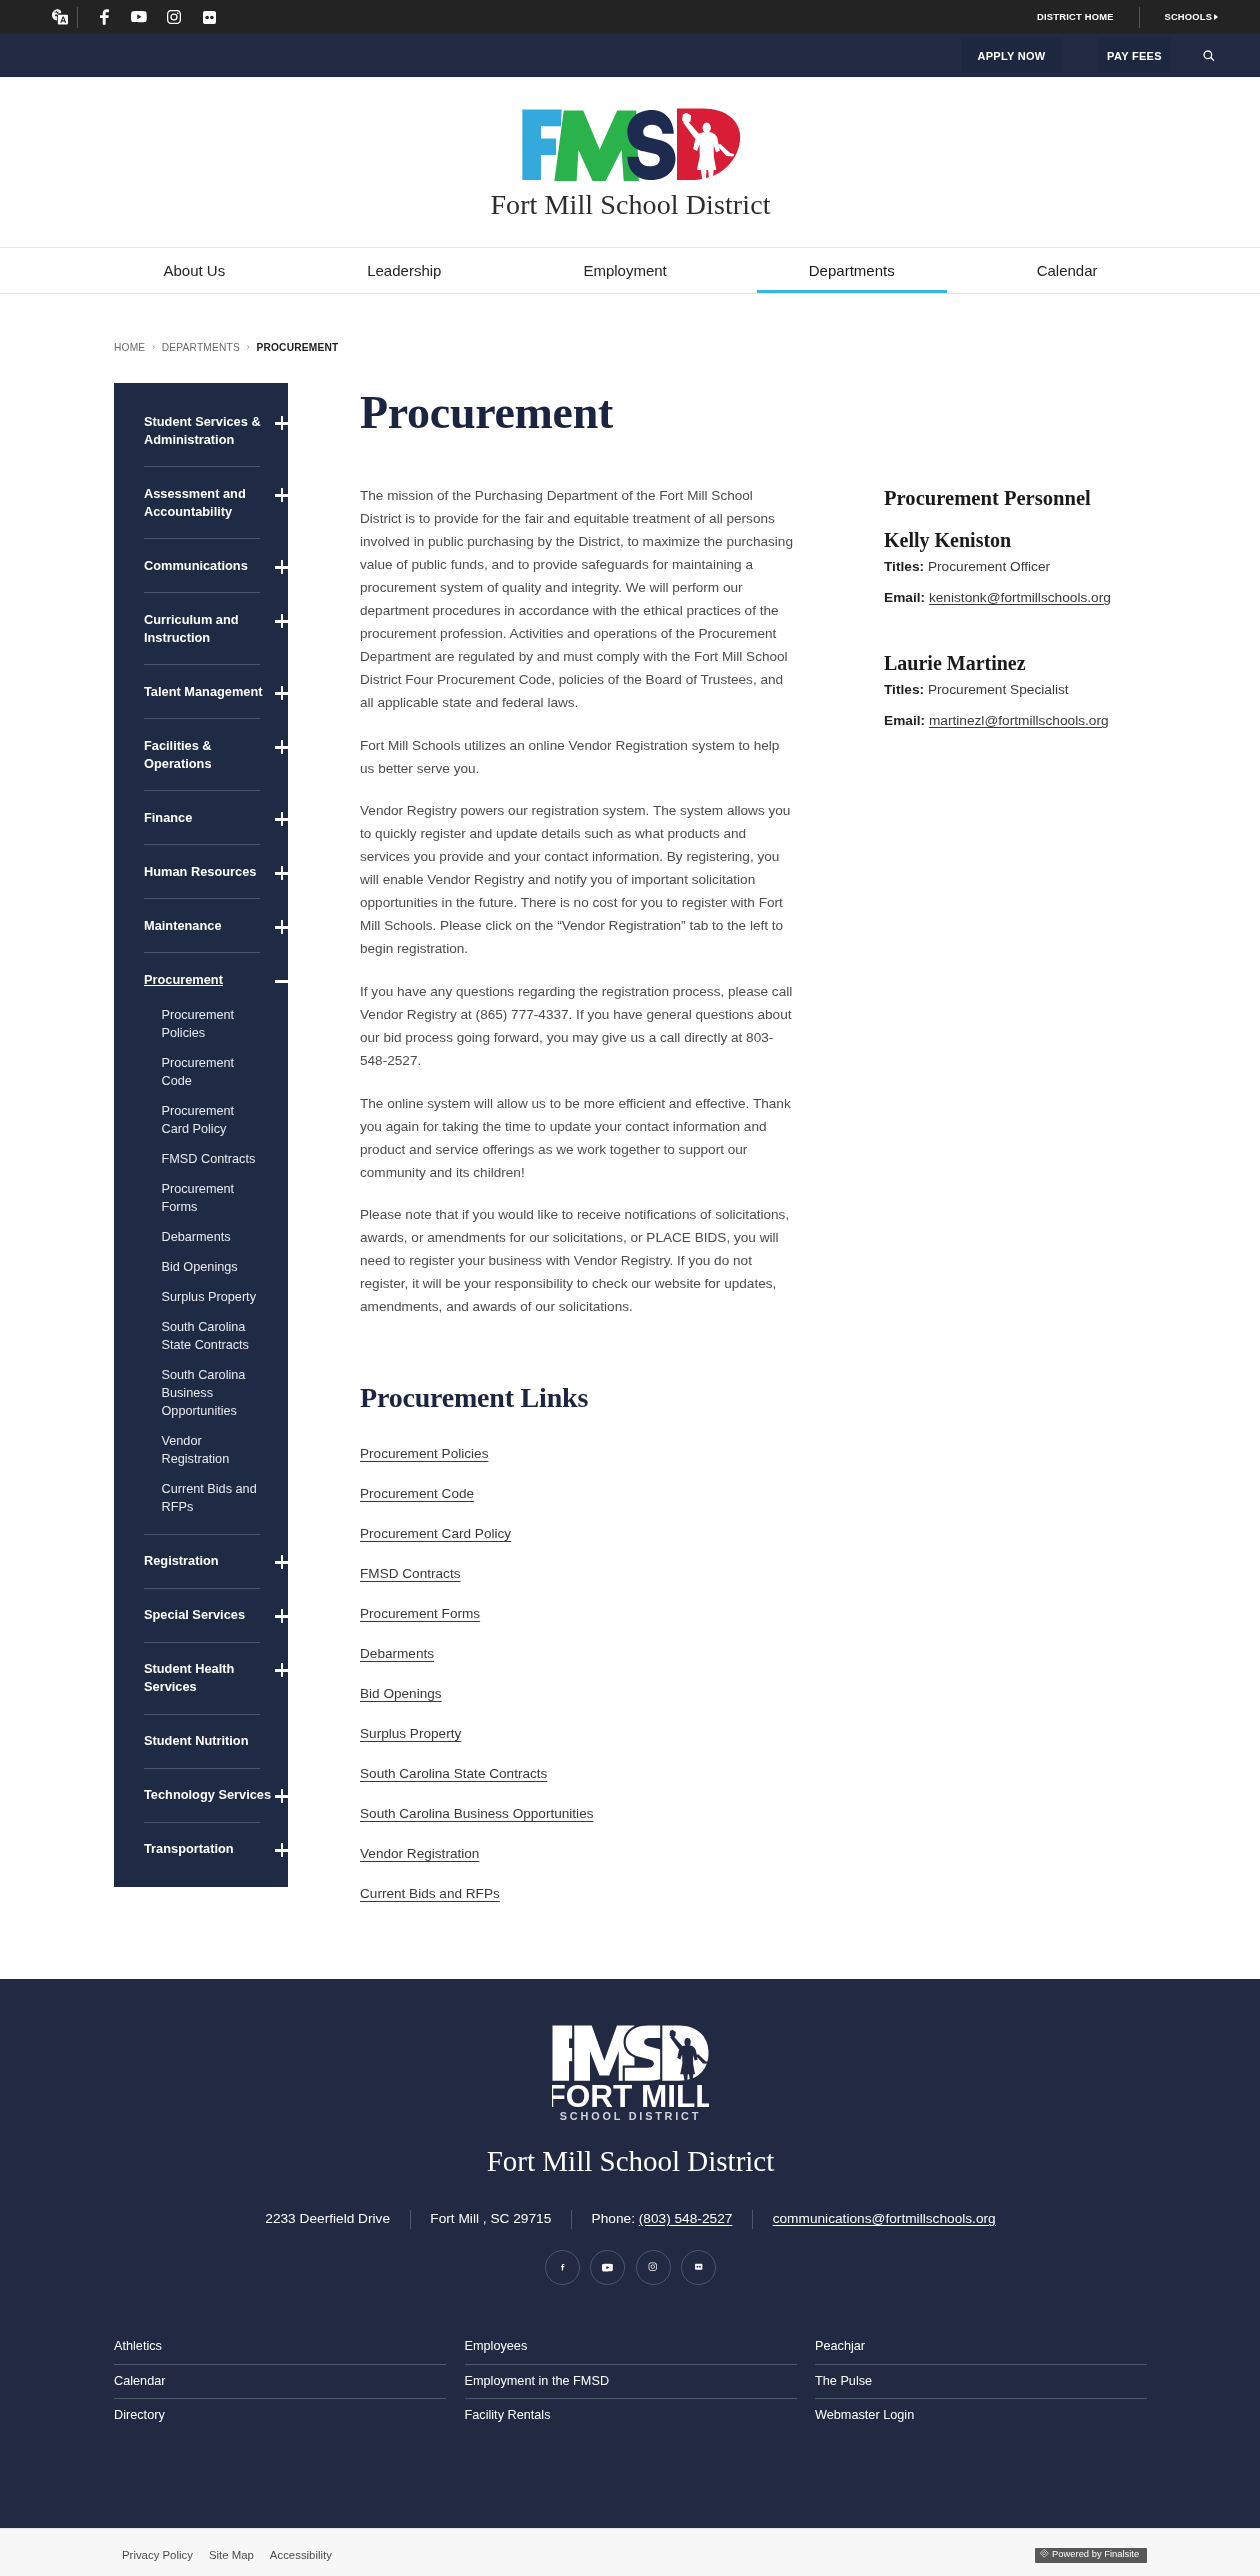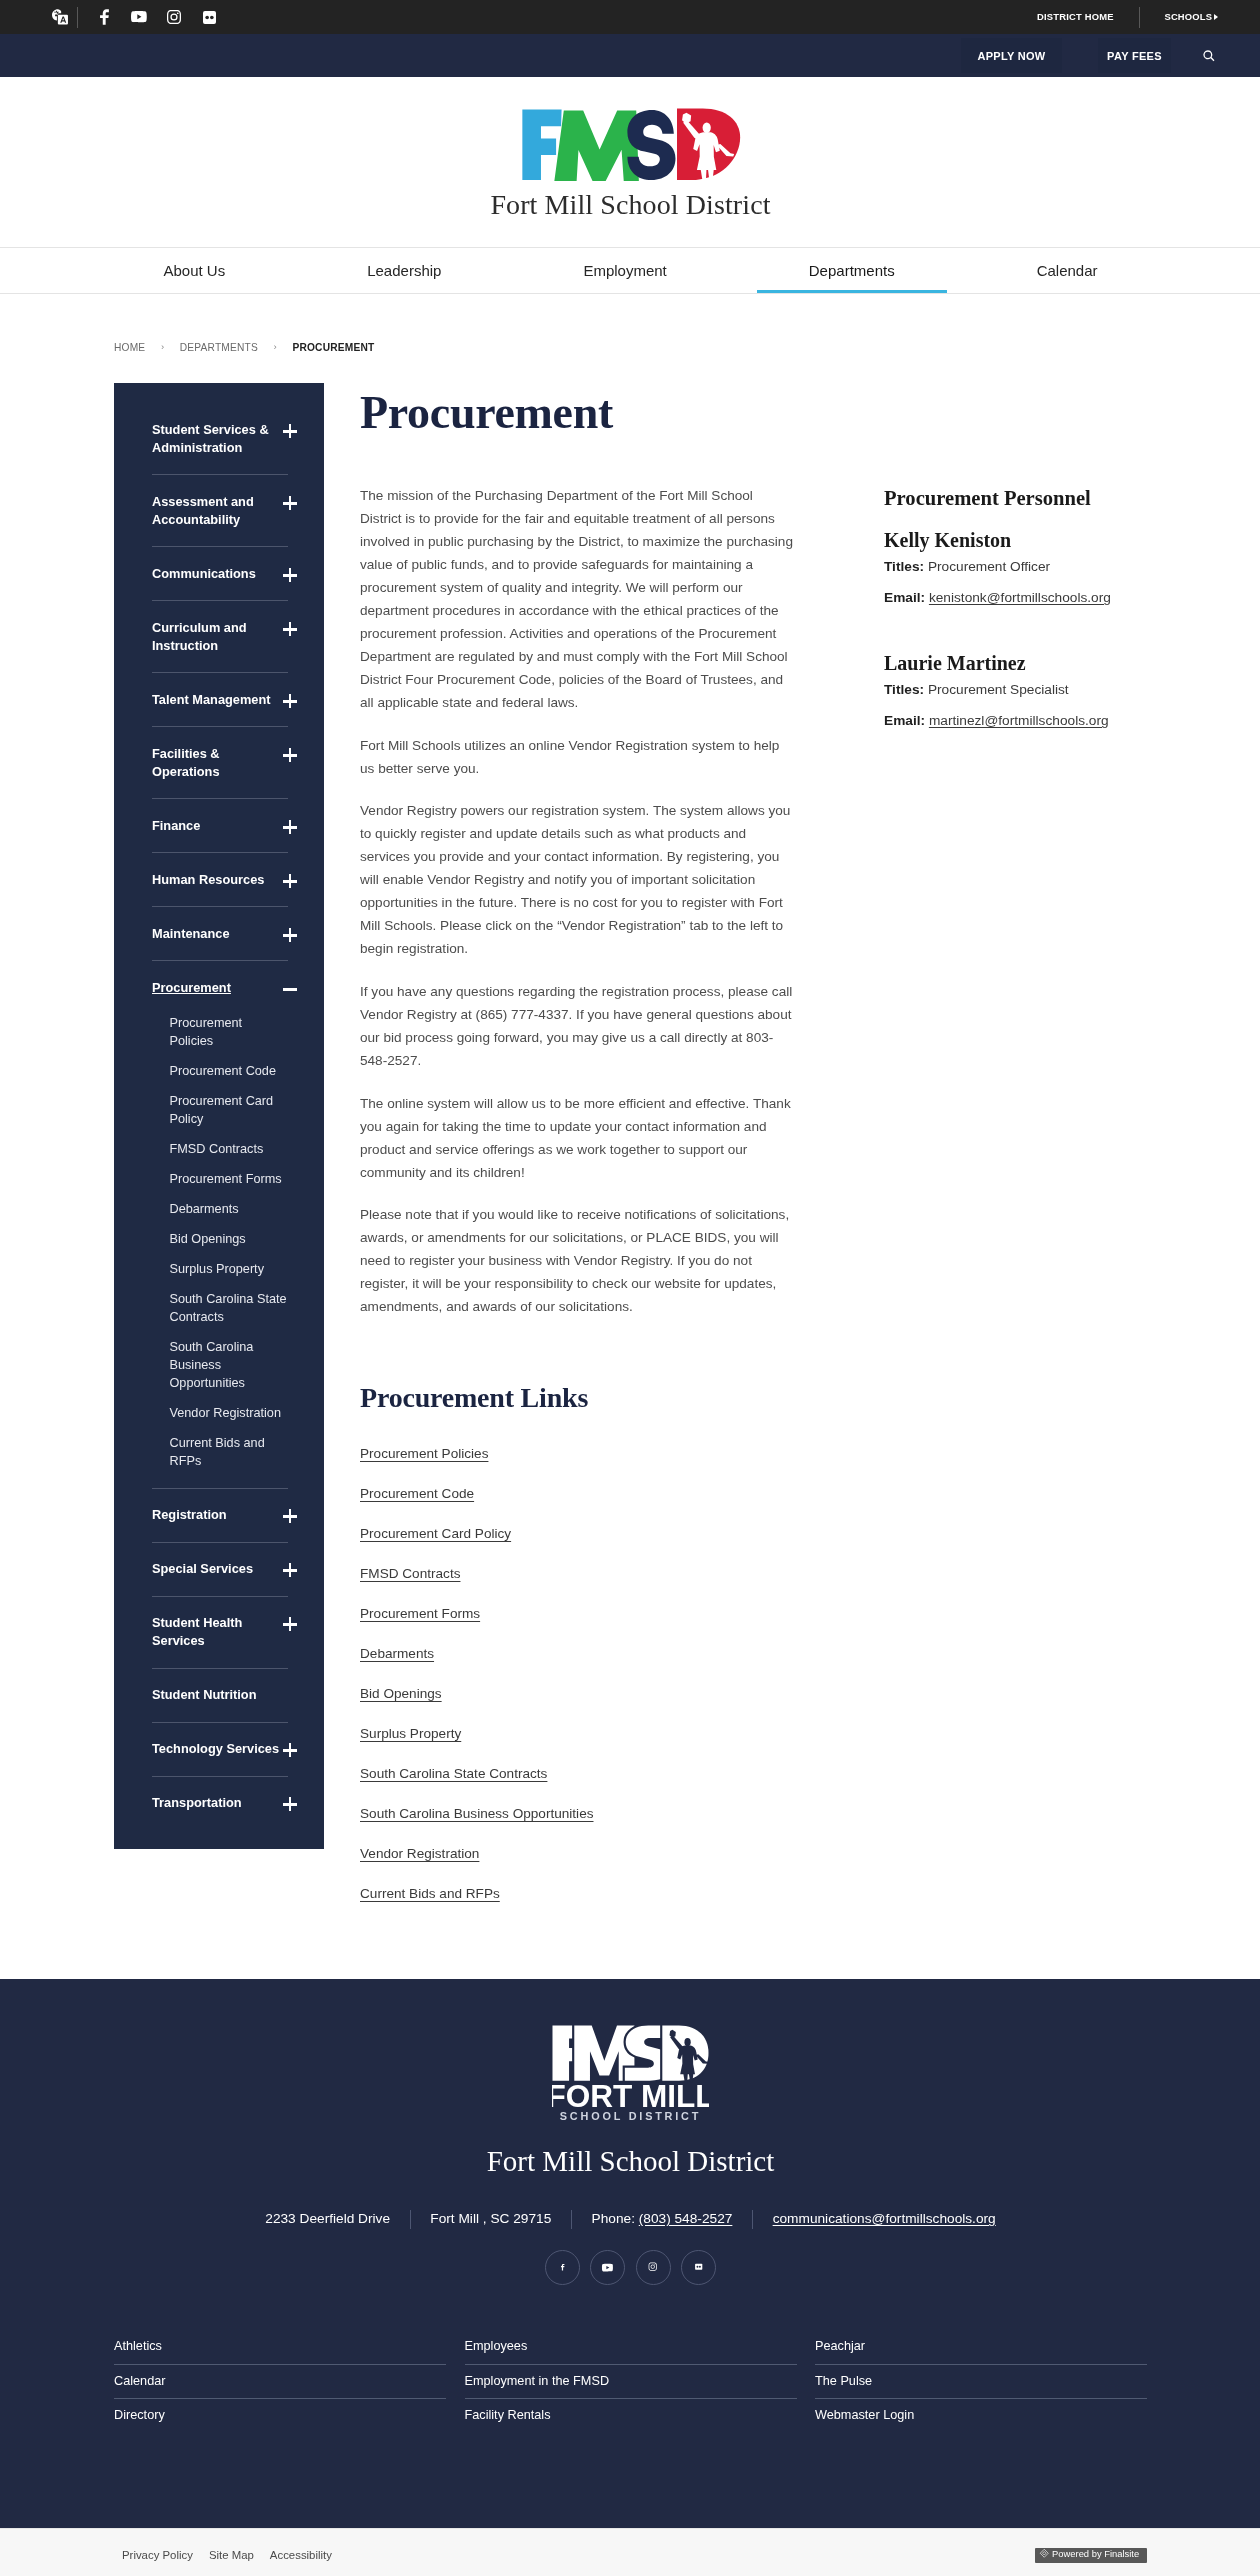--- a/index.html
+++ b/index.html
@@ -37,28 +37,28 @@
 
 
 .mainnav{background:#fff;border-bottom:0.9px solid #e4e4e4}
 .mainnav-list{display:flex;justify-content:center;align-items:stretch;height:45px}
 .mn-item{display:flex;align-items:center;justify-content:center;padding:0 71px;font-size:15px;color:#262626;height:45px;position:relative;white-space:nowrap}
 .mn-item.active{color:#1a1a1a}
 .mn-item.active:after{content:"";position:absolute;left:19px;right:19px;bottom:0;height:2.6px;background:#3ab5e0}
 
 
 .crumbwrap{padding:44px 0 0 0;height:89px}
-.crumbs{display:flex;align-items:center;margin-left:114px;gap:13px}
+.crumbs{display:flex;align-items:center;margin-left:114px;gap:4px}
 .crumb{font-size:10.2px;letter-spacing:0.2px;color:#6a6a6a;text-transform:uppercase;line-height:15.8px}
 .crumb.last{color:#222;font-weight:bold}
 .crumb-sep{font-size:9.6px;color:#8a8a8a;margin:0 2.6px}
 
 
 .page{position:relative;padding:0;height:1596px}
-.sidebar{position:absolute;left:114px;top:0;width:210px;background:#1f2a44;padding:12px}
+.sidebar{position:absolute;left:114px;top:0;width:174px;background:#1f2a44;padding:4px}
 .side-list{padding:8.8px 24.5px 7px 26px}
 .side-item{border-bottom:0.9px solid #4c556c}
 .side-item:last-child{border-bottom:none}
 .side-row{display:flex;align-items:flex-start;justify-content:space-between;padding:17.5px 0;cursor:pointer}
 .side-label{color:#fff;font-size:12.8px;font-weight:bold;line-height:18px;letter-spacing:0;width:131px;flex:0 0 131px}
 .side-item.active .side-label{text-decoration:underline}
 .side-toggle{width:14px;flex:0 0 14px;margin-top:3.5px;position:relative;height:14px;margin-left:auto}
 .side-toggle i{position:absolute;background:#fff;left:0;top:0}
 .side-toggle .h{width:14px;height:2.6px;top:5.7px;left:0}
 .side-toggle .v{top:-0.9px}

